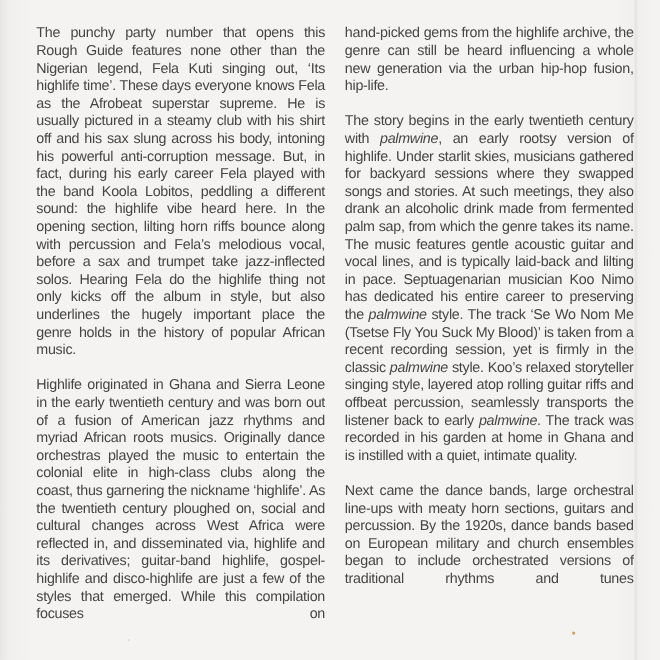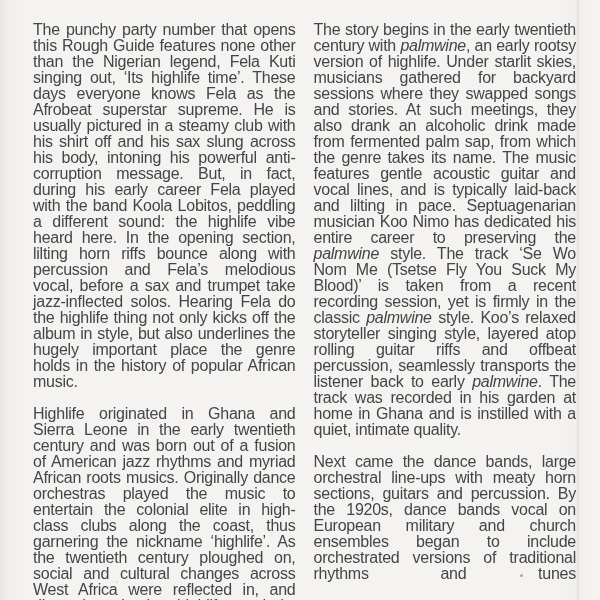--- a/index.html
+++ b/index.html
@@ -25,21 +25,21 @@
     width: 543px;
     display: flex;
     gap: 18px;
   }
   .col {
     width: 262px;
     flex: 1 1 0;
   }
   .col p {
     margin: 0 0 16px 0;
-    font-size: 16px;
+    font-size: 13px;
     line-height: 16px;
     letter-spacing: -0.25px;
     color: #454545;
     text-align: justify;
     text-justify: inter-word;
     hyphens: none;
   }
   .col p.truncated {
     text-align-last: justify;
   }
@@ -74,22 +74,23 @@
 <body>
 
 <div class="page">
   <div class="left-shade"></div>
   <div class="columns">
     <div class="col">
         <p><span>The punchy party number that opens this Rough Guide features none other than the Nigerian legend, Fela Kuti singing out, ‘Its highlife time’. These days everyone knows Fela as the Afrobeat superstar supreme. He is usually pictured in a steamy club with his shirt off and his sax slung across his body, intoning his powerful anti-corruption message. But, in fact, during his early career Fela played with the band Koola Lobitos, peddling a different sound: the highlife vibe heard here. In the opening section, lilting horn riffs bounce along with percussion and Fela’s melodious vocal, before a sax and trumpet take jazz-inflected solos. Hearing Fela do the highlife thing not only kicks off the album in style, but also underlines the hugely important place the genre holds in the history of popular African music.</span></p>
         <p class="truncated"><span>Highlife originated in Ghana and Sierra Leone in the early twentieth century and was born out of a fusion of American jazz rhythms and myriad African roots musics. Originally dance orchestras played the music to entertain the colonial elite in high-class clubs along the coast, thus garnering the nickname ‘highlife’. As the twentieth century ploughed on, social and cultural changes across West Africa were reflected in, and disseminated via, highlife and its derivatives; guitar-band highlife, gospel-highlife and disco-highlife are just a few of the styles that emerged. While this compilation focuses on</span></p>
       </div>
     <div class="col">
+        <p><span>hand-picked gems from the highlife archive, the genre can still be heard influencing a whole new generation via the urban hip-hop fusion, hip-life.</span></p>
         <p><span>The story begins in the early twentieth century with </span><em>palmwine</em><span>, an early rootsy version of highlife. Under starlit skies, musicians gathered for backyard sessions where they swapped songs and stories. At such meetings, they also drank an alcoholic drink made from fermented palm sap, from which the genre takes its name. The music features gentle acoustic guitar and vocal lines, and is typically laid-back and lilting in pace. Septuagenarian musician Koo Nimo has dedicated his entire career to preserving the </span><em>palmwine</em><span> style. The track ‘Se Wo Nom Me (Tsetse Fly You Suck My Blood)’ is taken from a recent recording session, yet is firmly in the classic </span><em>palmwine</em><span> style. Koo’s relaxed storyteller singing style, layered atop rolling guitar riffs and offbeat percussion, seamlessly transports the listener back to early </span><em>palmwine</em><span>. The track was recorded in his garden at home in Ghana and is instilled with a quiet, intimate quality.</span></p>
-        <p class="truncated"><span>Next came the dance bands, large orchestral line-ups with meaty horn sections, guitars and percussion. By the 1920s, dance bands vocal on European military and church ensembles began to include orchestrated versions of traditional rhythms and tunes</span></p>
+        <p class="truncated"><span>Next came the dance bands, large orchestral line-ups with meaty horn sections, guitars and percussion. By the 1920s, dance bands based on European military and church ensembles began to include orchestrated versions of traditional rhythms and tunes</span></p>
       </div>
   </div>
   <div class="crease"></div>
   <div id="specks-layer">
       <div class="speck" style="left: 520px; top: 574px; width: 3px; height: 3px; background: rgb(198, 154, 94); opacity: 0.9;"></div>
       <div class="speck" style="left: 116px; top: 581px; width: 2px; height: 2px; background: rgb(217, 215, 211); opacity: 0.8;"></div>
     </div>
 </div>
 
 </body></html>

